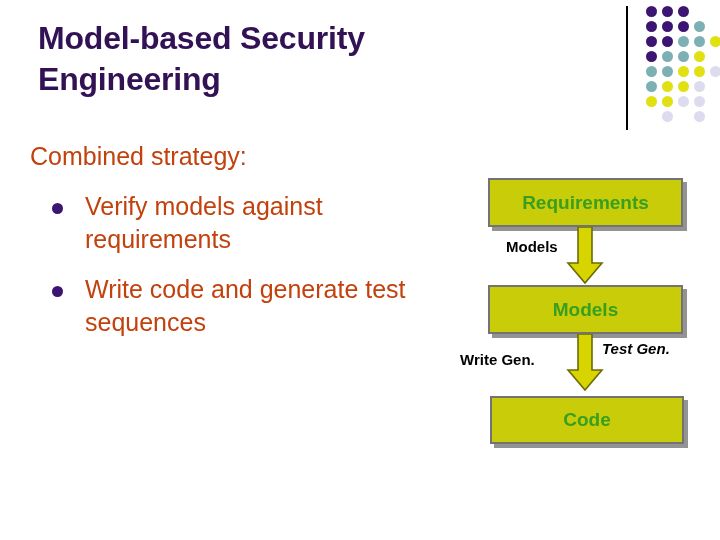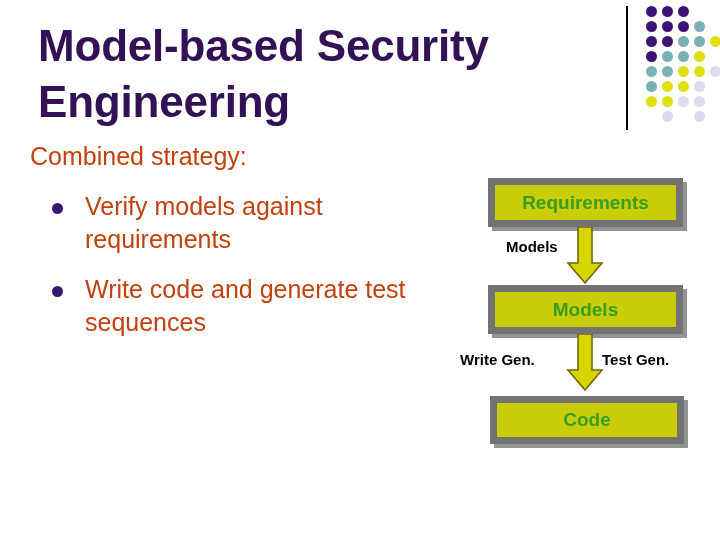--- a/index.html
+++ b/index.html
@@ -14,21 +14,21 @@
     overflow: hidden;
     font-family: "Liberation Sans", sans-serif;
   }
 
   
   #slide-title {
     position: absolute;
     left: 38px;
     top: 18px;
     width: 460px;
-    font-size: 44px;
+    font-size: 32px;
     font-weight: bold;
     line-height: 1.28;
     color: #331155;
     letter-spacing: -0.2px;
   }
 
   
   #dot-grid {
     position: absolute;
     left: 646px;
@@ -91,21 +91,21 @@
   #flow-diagram {
     position: absolute;
     left: 450px;
     top: 170px;
     width: 260px;
     height: 290px;
   }
   .flow-box {
     position: absolute;
     background: #c8cc09;
-    border: 7px solid #737373;
+    border: 2px solid #737373;
     box-shadow: 4px 4px 0 rgba(128,128,128,0.85);
     color: #3a9e1e;
     font-size: 19px;
     font-weight: bold;
     display: flex;
     align-items: center;
     justify-content: center;
     box-sizing: border-box;
   }
   #box-requirements { left: 38px;  top: 8px;   width: 195px; height: 49px; }
@@ -122,21 +122,21 @@
 
   .flow-label {
     position: absolute;
     color: #000000;
     font-size: 15px;
     font-weight: bold;
     white-space: nowrap;
   }
   #label-verify    { left: 56px;  top: 68px; }
   #label-code-gen  { left: 10px;  top: 181px; }
-  #label-test-gen  { left: 152px; top: 181px; }
+  #label-test-gen  { left: 152px; top: 170px; font-style: italic; }
 </style>
 </head>
 <body>
 
 <div id="slide-title">Model-based Security Engineering</div>
 
 <div id="header-rule"></div>
 
 <div id="dot-grid">
     <span class="dot" style="left: 0px; top: 0px; background: rgb(60, 20, 113);"></span>

